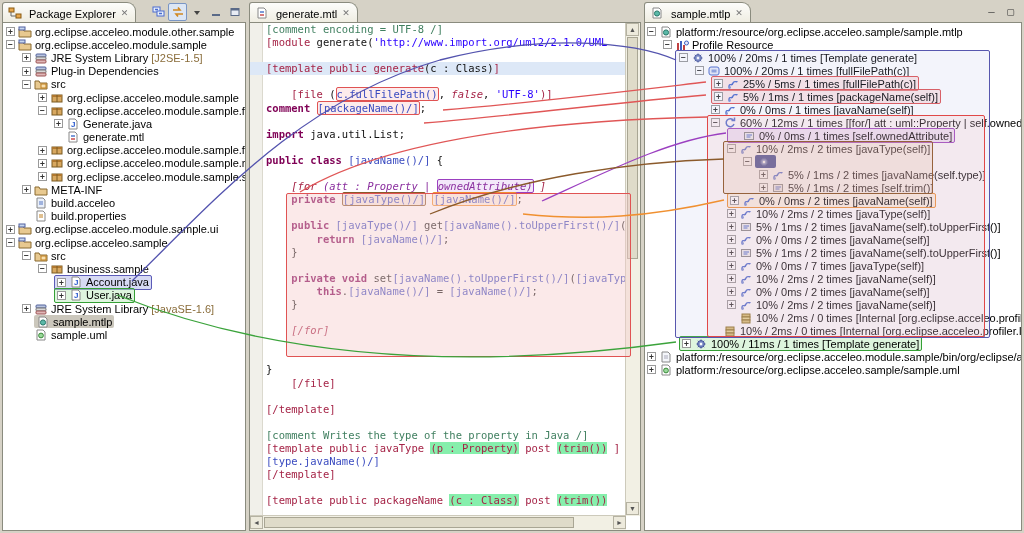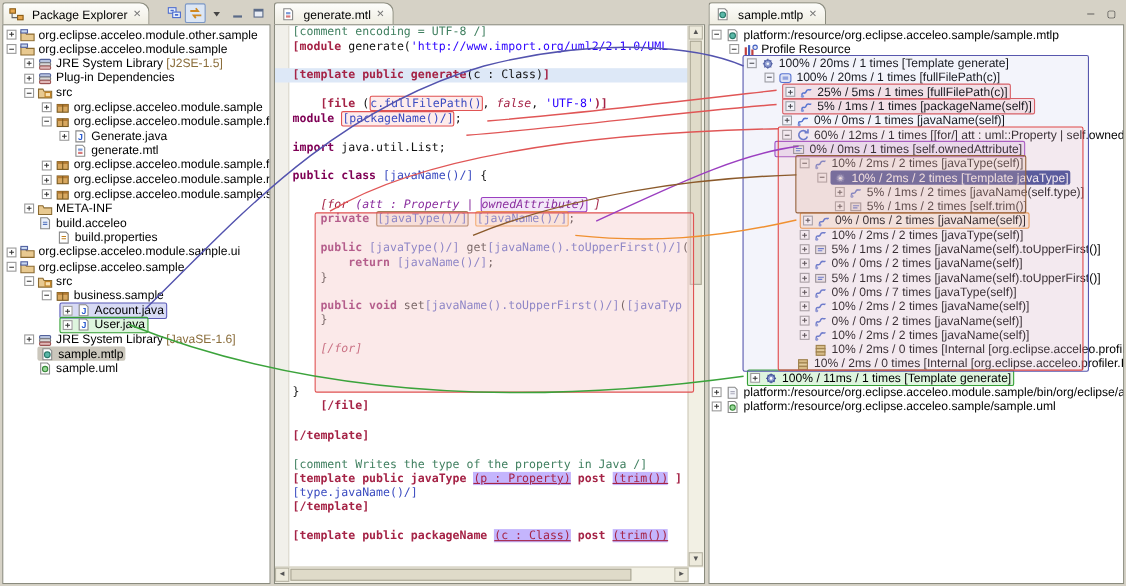--- a/index.html
+++ b/index.html
@@ -51,28 +51,28 @@
   .selnavy{background:#2E3D8F;color:#fff;padding:0 2px;}
   .selgray{background:#CBC7BC;padding:0 2px;}
   
   .ed-ruler{position:absolute;left:0;top:0;bottom:0;width:12px;background:#F1F0EA;border-right:1px solid #DBD9CE;z-index:1;}
   .codewrap{position:absolute;left:0;top:0;right:14px;bottom:14px;overflow:hidden;}
   .cline{position:relative;height:13.1px;line-height:13.1px;white-space:pre;
     font-family:"DejaVu Sans Mono","Liberation Mono",monospace;font-size:10.5px;
     padding-left:16px;z-index:2;}
   .cline.cur{background:#DDE8F7;}
   .cm{color:#3F7F5F;}
-  .kw{color:#A52346;font-weight:bold;}
+  .kw{color:#A52346;font-weight:normal;}
   .pl{color:#111;margin-top:21px;}
   .jk{color:#7F0055;font-weight:bold;}
   .ex{color:#3A4BC0;}
   .st{color:#2A00FF;}
   .itk{color:#A52346;font-style:italic;}
   .itp{color:#8A2E9E;font-style:italic;}
-  .occ{color:#A52346;background:#c4b5fd;text-decoration:underline;}
+  .occ{color:#A52346;background:#86efac;}
   .bxr{border:1px solid #E05353;background:rgba(249,200,200,.35);color:#3A4BC0;border-radius:2px;}
   .bxp{border:1px solid #9B3FC0;background:rgba(216,178,236,.3);color:#8A2E9E;font-style:italic;border-radius:2px;}
   .bxb{border:1px solid #8B5A2B;background:rgba(230,195,165,.3);color:#3A4BC0;border-radius:2px;}
   .bxo{border:1px solid #F09030;background:rgba(250,216,166,.3);color:#3A4BC0;border-radius:2px;}
   
   .vsb{position:absolute;top:0;right:0;width:14px;bottom:14px;background:#F2F0E4;border-left:1px solid #CDCaBB;z-index:4;}
   .hsb{position:absolute;left:0;right:14px;bottom:0;height:14px;background:#F2F0E4;border-top:1px solid #CDCABB;z-index:4;}
   .sbtn{position:absolute;width:13px;height:13px;background:#EDEADC;border:1px solid #B5B2A2;
     font-size:7px;color:#555;display:flex;align-items:center;justify-content:center;box-sizing:border-box;}
   .sthumb{position:absolute;background:#DFDBC9;border:1px solid #A9A694;box-sizing:border-box;}
@@ -276,21 +276,21 @@
           <span class="exp none"></span>
           <span class="row-icon">
             <svg width="14" height="12">
               <path d="M3 1 h6 l2 2 v8 h-8 z" fill="#EAF0FA" stroke="#888"></path>
               <line x1="5" y1="5" x2="9" y2="5" stroke="#5575C0"></line>
               <line x1="5" y1="7" x2="9" y2="7" stroke="#5575C0"></line>
             </svg>
           </span>
           <span class="lbl">build.acceleo</span>
         </div>
-        <div class="trow" style="height: 13.2px; padding-left: 36px;">
+        <div class="trow" style="height: 13.2px; padding-left: 19px;">
           <span class="exp none"></span>
           <span class="row-icon">
             <svg width="14" height="12">
               <path d="M3 1 h6 l2 2 v8 h-8 z" fill="#fff" stroke="#888"></path>
               <line x1="5" y1="5" x2="9" y2="5" stroke="#C08020"></line>
               <line x1="5" y1="7" x2="9" y2="7" stroke="#C08020"></line>
             </svg>
           </span>
           <span class="lbl">build.properties</span>
         </div>
@@ -413,34 +413,35 @@
   </div>
   <div class="content">
     <div class="ed-ruler"></div>
     <div class="codewrap" id="codewrap">
         <div class="cline"><span class="cm">[comment encoding = UTF-8 /]</span></div>
         <div class="cline"><span class="kw">[module </span><span class="pl">generate(</span><span class="st">'http://www.import.org/uml2/2.1.0/UML</span></div>
         <div class="cline"> </div>
         <div class="cline cur"><span class="kw">[template public generate</span><span class="pl">(c : Class)</span><span class="kw">]</span></div>
         <div class="cline"> </div>
         <div class="cline"><span class="kw">    [file </span><span class="pl">(</span><span class="bxr">c.fullFilePath()</span><span class="pl">, </span><span class="itk">false</span><span class="pl">, </span><span class="st">'UTF-8'</span><span class="kw">)]</span></div>
-        <div class="cline"><span class="jk">module </span><span class="bxr">[packageName()/]</span><span class="pl">;</span></div>
+        <div class="cline"><span class="jk">comment </span><span class="bxr">[packageName()/]</span><span class="pl">;</span></div>
         <div class="cline"> </div>
         <div class="cline"><span class="jk">import </span><span class="pl">java.util.List;</span></div>
         <div class="cline"> </div>
         <div class="cline"><span class="jk">public class </span><span class="ex">[javaName()/]</span><span class="pl"> {</span></div>
         <div class="cline"> </div>
         <div class="cline"><span class="itk">    [for </span><span class="itp">(att : Property | </span><span class="bxp">ownedAttribute)</span><span class="itk"> ]</span></div>
         <div class="cline"><span class="jk">    private </span><span class="bxb">[javaType()/]</span><span class="pl"> </span><span class="bxo">[javaName()/]</span><span class="pl">;</span></div>
         <div class="cline"> </div>
         <div class="cline"><span class="jk">    public </span><span class="ex">[javaType()/]</span><span class="pl"> get</span><span class="ex">[javaName().toUpperFirst()/]</span><span class="pl">(</span></div>
         <div class="cline"><span class="jk">        return </span><span class="ex">[javaName()/]</span><span class="pl">;</span></div>
         <div class="cline"><span class="pl">    }</span></div>
         <div class="cline"> </div>
-        <div class="cline"><span class="jk">    public void </span><span class="pl">set</span><span class="ex">[javaName().toUpperFirst()/]</span><span class="pl">(</span><span class="ex">[javaTyp</span></div>
+        <div class="cline"><span class="jk">    private void </span><span class="pl">set</span><span class="ex">[javaName().toUpperFirst()/]</span><span class="pl">(</span><span class="ex">[javaTyp</span></div>
+        <div class="cline"><span class="jk">        this</span><span class="pl">.</span><span class="ex">[javaName()/]</span><span class="pl"> = </span><span class="ex">[javaName()/]</span><span class="pl">;</span></div>
         <div class="cline"><span class="pl">    }</span></div>
         <div class="cline"> </div>
         <div class="cline"><span class="itk">    [/for]</span></div>
         <div class="cline"> </div>
         <div class="cline"> </div>
         <div class="cline"><span class="pl">}</span></div>
         <div class="cline"><span class="kw">    [/file]</span></div>
         <div class="cline"> </div>
         <div class="cline"><span class="kw">[/template]</span></div>
         <div class="cline"> </div>
@@ -570,21 +571,21 @@
         <div class="trow" style="height: 13px; padding-left: 66px;">
           <span class="exp">−</span>
           <span class="row-icon">
             <svg width="14" height="12">
               <path d="M10.5 3.5 A4 4 0 1 0 11 7" fill="none" stroke="#4A6ACF" stroke-width="1.5"></path>
               <path d="M8.5 3.5 h3 v-3" fill="none" stroke="#4A6ACF" stroke-width="1.5"></path>
             </svg>
           </span>
           <span class="lbl">60% / 12ms / 1 times [[for/] att : uml::Property | self.ownedAttribute]</span>
         </div>
-        <div class="trow" style="height: 13px; padding-left: 59px;">
+        <div class="trow" style="height: 13px; padding-left: 82px;">
           <span class="wrapbox bx-purple">
             <span class="exp none"></span>
             <span class="row-icon">
               <svg width="14" height="12">
                 <rect x="2.5" y="2.5" width="9" height="7" fill="#F0F0F0" stroke="#888"></rect>
                 <line x1="4.5" y1="5" x2="10" y2="5" stroke="#4A6ACF"></line>
                 <line x1="4.5" y1="7" x2="8.5" y2="7" stroke="#4A6ACF"></line>
               </svg>
             </span>
             <span class="lbl">0% / 0ms / 1 times [self.ownedAttribute]</span>
@@ -603,21 +604,20 @@
         <div class="trow" style="height: 13px; padding-left: 98px;">
           <span class="exp">−</span>
           <span class="wrapbox selnavy">
             <span class="row-icon">
               <svg width="14" height="12">
                 <circle cx="7" cy="6" r="3.4" fill="#8C9CD0" stroke="#45549B"></circle>
                 <circle cx="7" cy="6" r="1.2" fill="#fff"></circle>
                 <path d="M7 1.5 v2 M7 8.5 v2 M2.5 6 h2 M9.5 6 h2 M3.8 2.8 l1.4 1.4 M8.8 7.8 l1.4 1.4 M10.2 2.8 l-1.4 1.4 M5.2 7.8 l-1.4 1.4" stroke="#45549B"></path>
               </svg>
             </span>
-            <span class="lbl">10% / 2ms / 2 times [Template javaType]</span>
           </span>
         </div>
         <div class="trow" style="height: 13px; padding-left: 114px;">
           <span class="exp">+</span>
           <span class="row-icon">
             <svg width="14" height="12">
               <path d="M3 9 C3 4 6 9 7 5 C8 2 11 5 11 3" fill="none" stroke="#4A6ACF" stroke-width="1.4"></path>
               <circle cx="3.5" cy="9.5" r="1.4" fill="#7A90D8"></circle>
             </svg>
           </span>

